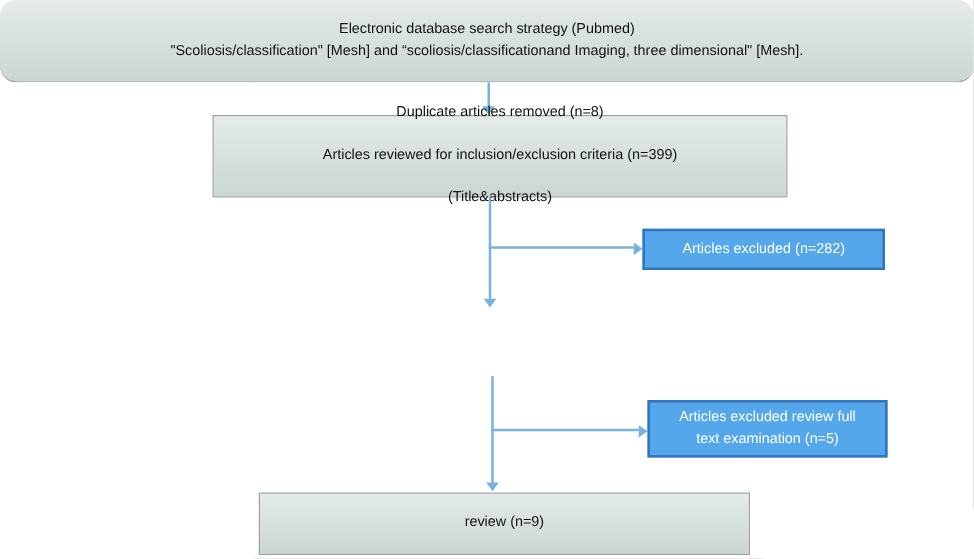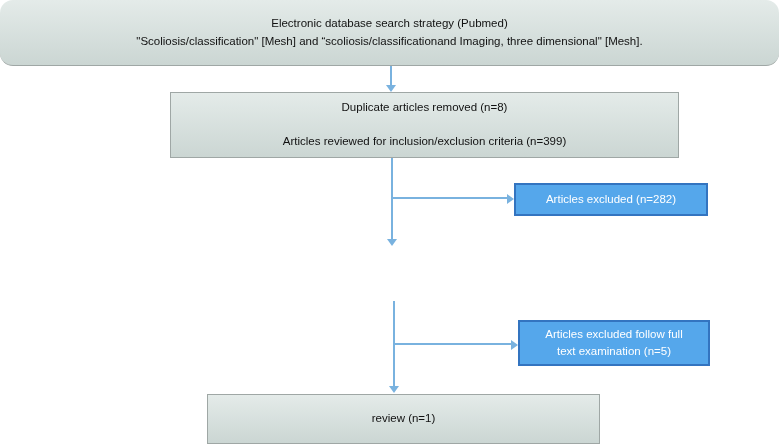--- a/index.html
+++ b/index.html
@@ -76,42 +76,43 @@
 <div class="canvas">
 
   <div class="gbox titlebox" style="left:0;top:0;width:779px;height:66px;">
     <span class="line">Electronic database search strategy (Pubmed)</span>
     <span class="line">"Scoliosis/classification" [Mesh] and “scoliosis/classificationand Imaging, three dimensional" [Mesh].</span>
   </div>
 
   <div class="vline" style="left:390px;top:66px;height:21px;"></div>
   <div class="arrow-down" style="left:386px;top:85px;"></div>
 
-  <div class="gbox" style="left:170px;top:92px;width:509px;height:66px;gap:16px;">
+  <div class="gbox" style="left:170px;top:92px;width:460px;height:66px;gap:16px;">
     <span class="line">Duplicate articles removed (n=8)</span>
     <span class="line">Articles reviewed for inclusion/exclusion criteria (n=399)</span>
+    <span class="line">(Title&amp;abstracts)</span>
   </div>
 
   <div class="vline" style="left:391px;top:158px;height:82px;"></div>
   <div class="arrow-down" style="left:387px;top:239px;"></div>
   <div class="hline" style="left:391px;top:197px;width:116px;"></div>
   <div class="arrow-right" style="left:507px;top:194px;"></div>
 
   <div class="bbox" style="left:514px;top:183px;width:194px;height:33px;">
     <span class="line">Articles excluded (n=282)</span>
   </div>
 
 
   <div class="vline" style="left:393px;top:301px;height:86px;"></div>
   <div class="arrow-down" style="left:389px;top:386px;"></div>
   <div class="hline" style="left:393px;top:343px;width:118px;"></div>
   <div class="arrow-right" style="left:511px;top:340px;"></div>
 
   <div class="bbox" style="left:518px;top:320px;width:192px;height:46px;">
-    <span class="line">Articles excluded follow full</span>
+    <span class="line">Articles excluded review full</span>
     <span class="line">text examination (n=5)</span>
   </div>
 
   <div class="gbox" style="left:207px;top:394px;width:393px;height:50px;">
-    <span class="line">review (n=1)</span>
+    <span class="line">review (n=9)</span>
   </div>
 
 </div>
 
 </body></html>

